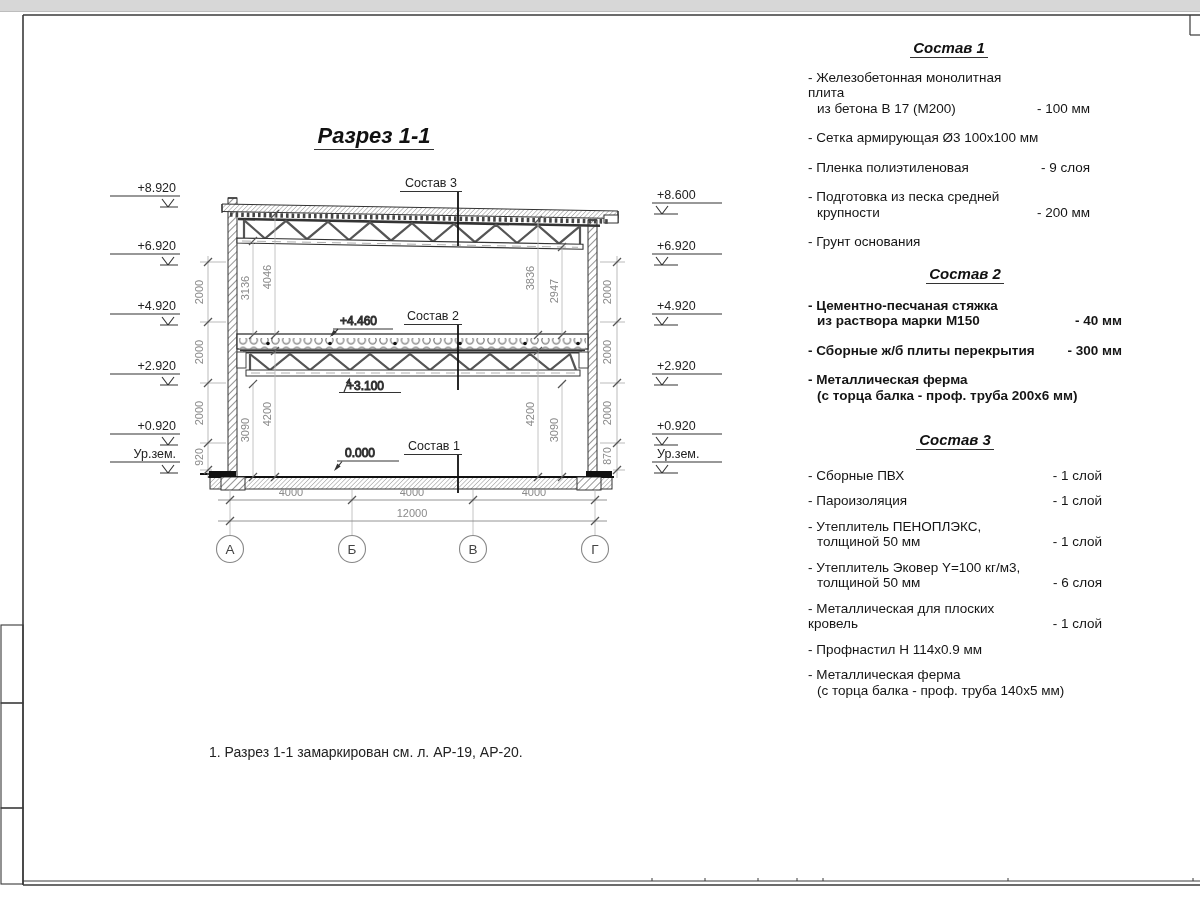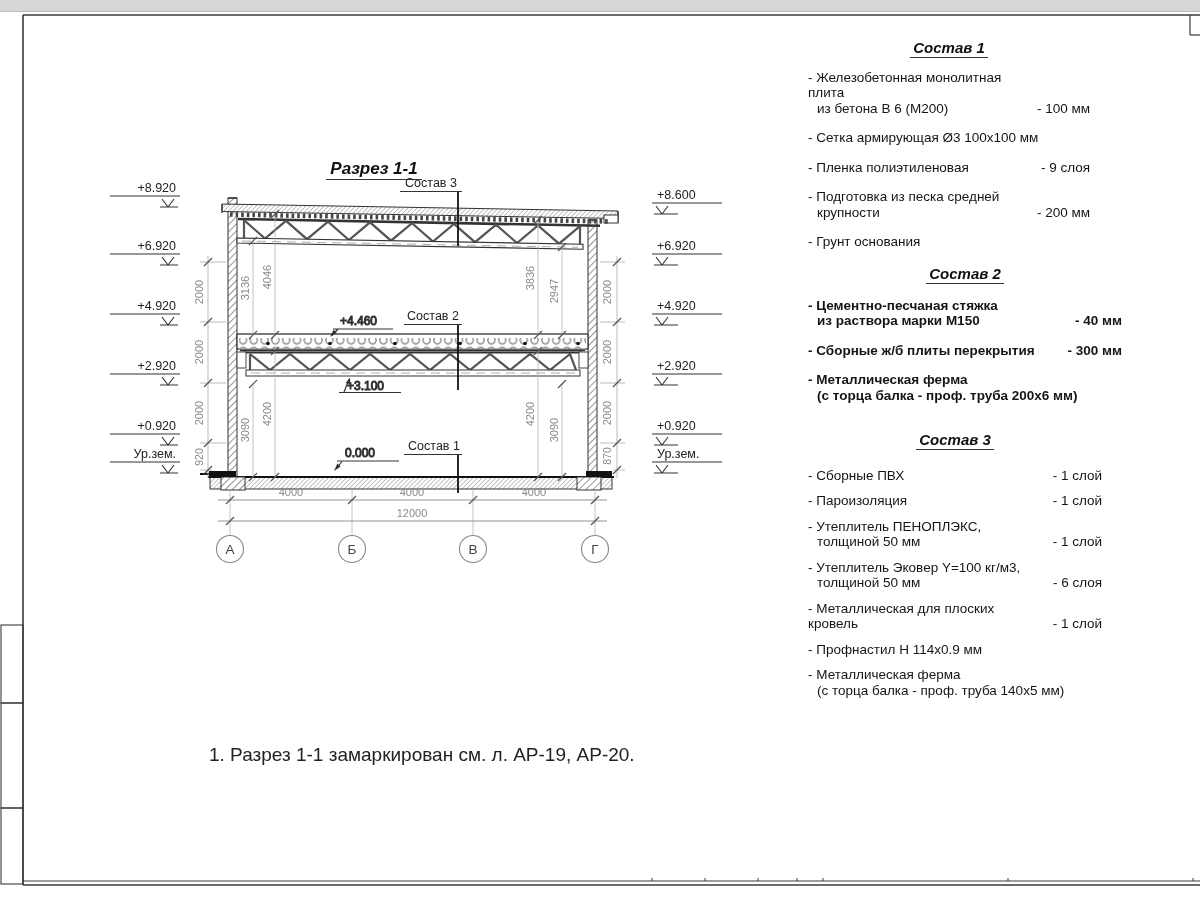--- a/index.html
+++ b/index.html
@@ -6,33 +6,33 @@
   body{
     width:1200px;height:900px;position:relative;overflow:hidden;
     background:#ffffff;
     font-family:"Liberation Sans",sans-serif;color:#1a1a1a;
   }
   .abs{position:absolute;}
   
   .top-strip{left:0;top:0;width:1200px;height:11px;background:#d7d7d7;border-bottom:1px solid #bdbdbd;}
   
   .sheet-title{left:274px;top:123px;width:200px;text-align:center;
-    font-size:17px;font-style:italic;font-weight:bold;color:#111;margin-top:36px;}
+    font-size:22px;font-style:italic;font-weight:bold;color:#111;}
   .sheet-title span{border-bottom:1.6px solid #333;padding:0 4px 1px 4px;}
   
   .comp{position:absolute;font-size:13.5px;line-height:15.5px;color:#151515;}
   .comp-header{text-align:center;font-size:15px;font-style:italic;font-weight:bold;color:#111;}
   .comp-header span{border-bottom:1.4px solid #333;padding:0 3px 1px 3px;}
   .comp-item{display:flex;justify-content:space-between;align-items:flex-end;}
   .comp-name .l2{padding-left:9px;}
   .comp-value{white-space:nowrap;padding-left:8px;}
   .c1 .comp-header{margin-bottom:14px;} .c1 .comp-item{margin-bottom:14px;margin-top:11px;}
   .c2 .comp-header{margin-bottom:16px;} .c2 .comp-item{margin-bottom:14px;font-weight:bold;}
   .c3 .comp-header{margin-bottom:20px;} .c3 .comp-item{margin-bottom:10px;}
-  .note{left:209px;top:744px;font-size:19px;color:#222;}
+  .note{left:209px;top:744px;font-size:14px;color:#222;}
   
   svg text{font-family:"Liberation Sans",sans-serif;}
   .dim{font-size:11px;fill:#8a8a8a;}
   .dimS{font-size:10.5px;fill:#8a8a8a;}
   .elev{font-size:12.5px;fill:#222;}
   .lead{font-size:12.5px;fill:#222;}
   .lvl{font-size:12px;fill:#222;}
   .axl{font-size:13.5px;fill:#444;}
 </style>
 </head>
@@ -326,21 +326,21 @@
   <span>Разрез 1-1</span>
 </div>
 
 <div class="comp c1" style="left:808px;top:40px;width:282px;">
   <div class="comp-header">
     <span>Состав 1</span>
   </div>
   <div class="comp-item">
     <div class="comp-name">
         <div>- Железобетонная  монолитная плита</div>
-      <div class="l2">из бетона В 6 (М200)</div>
+      <div class="l2">из бетона В 17 (М200)</div>
       </div>
     <div class="comp-value">- 100 мм</div>
   </div>
   <div class="comp-item">
     <div class="comp-name">
         <div>- Сетка армирующая Ø3 100х100 мм</div>
       </div>
   </div>
   <div class="comp-item">
     <div class="comp-name">

